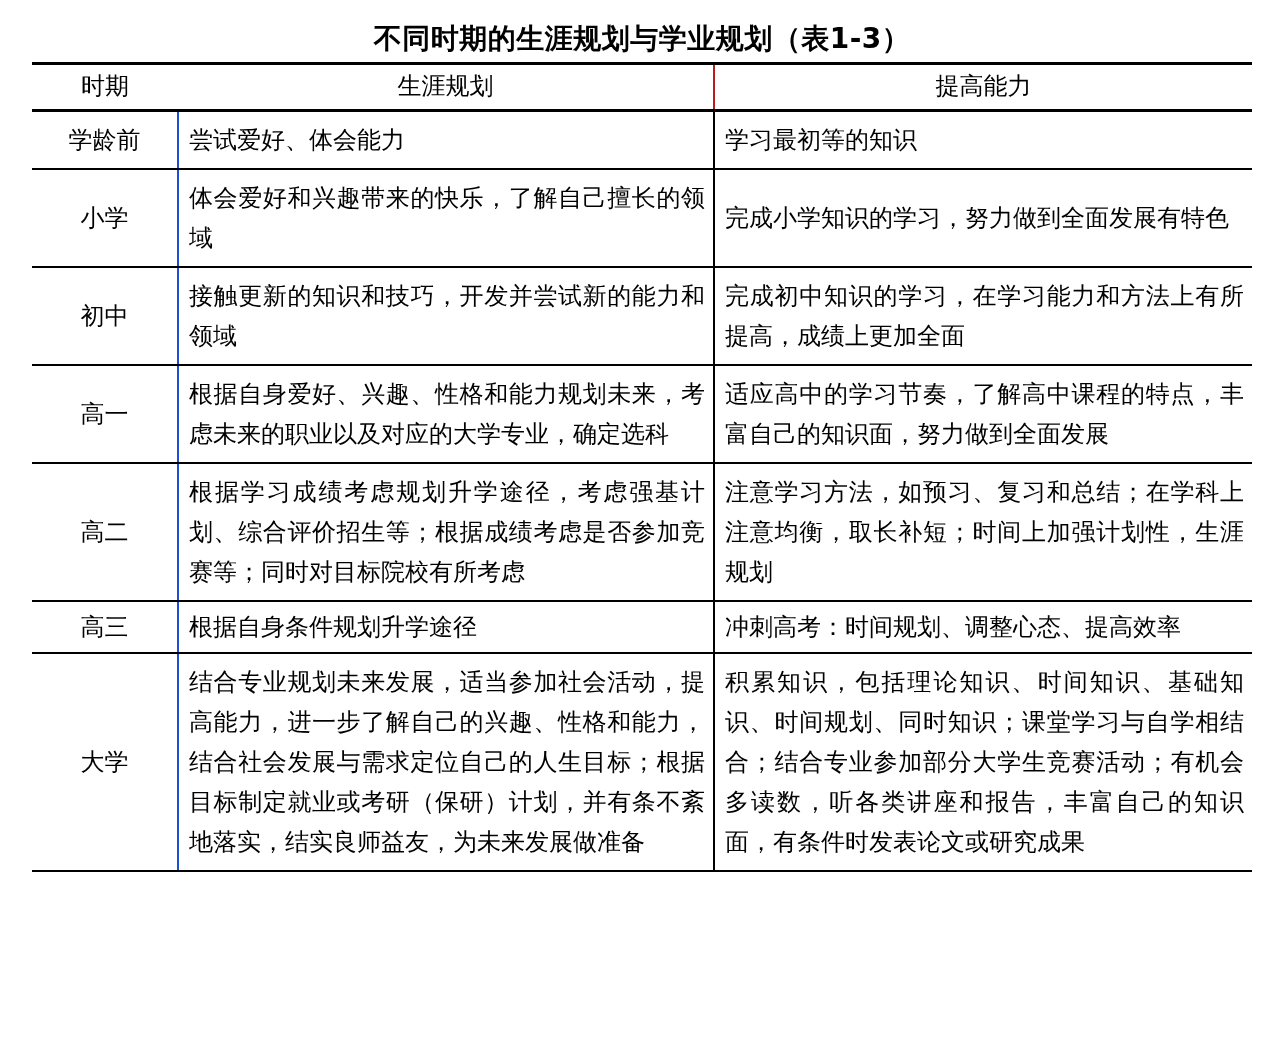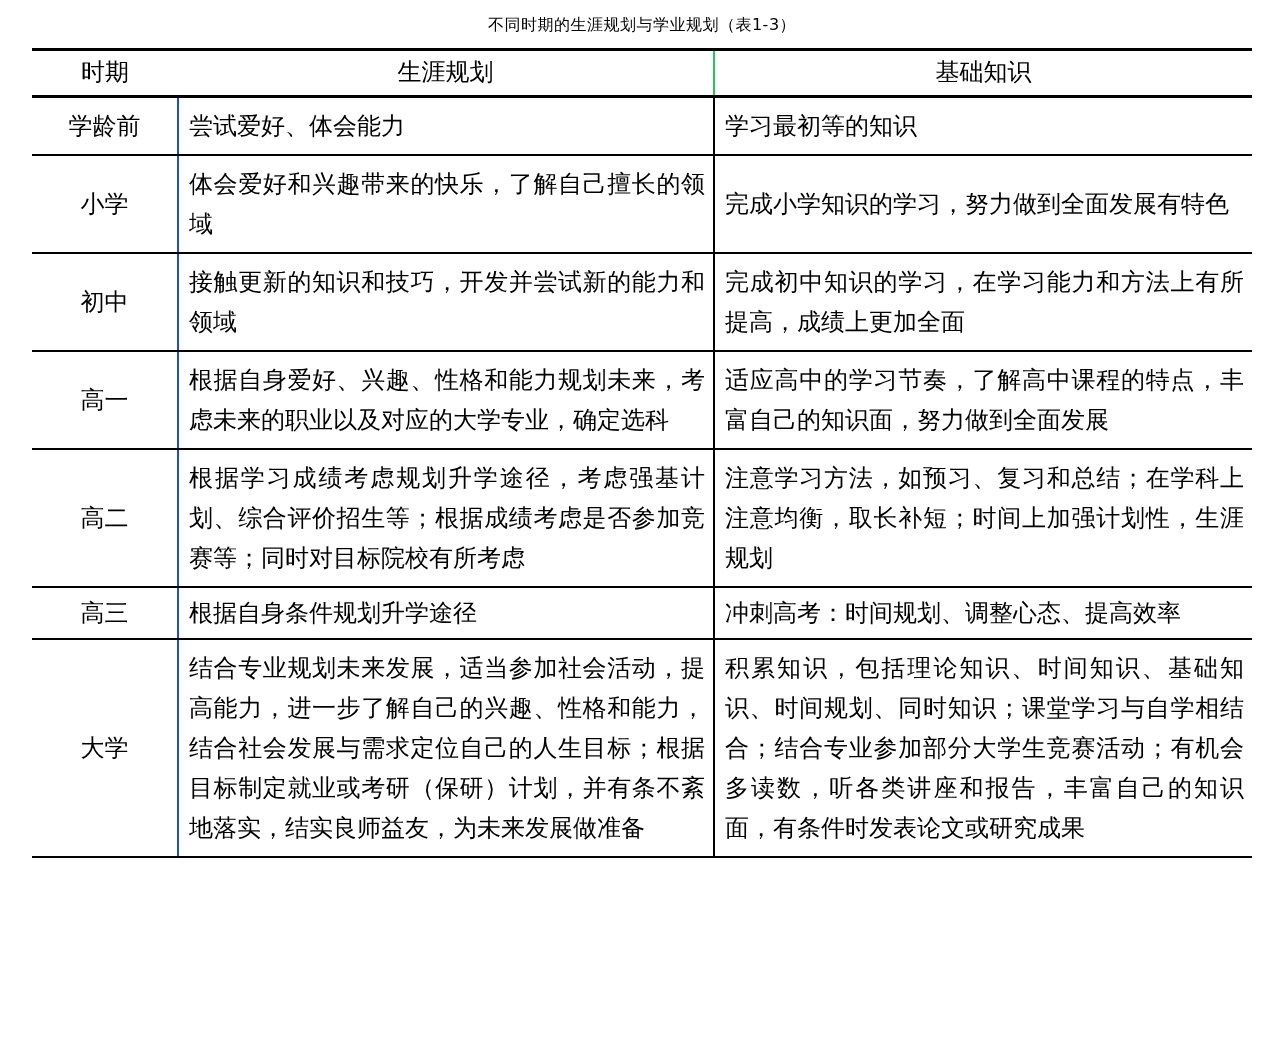--- a/index.html
+++ b/index.html
@@ -16,24 +16,24 @@
   }
   .page {
     position: relative;
     width: 1284px;
     height: 1042px;
     background: #ffffff;
   }
   .doc-title {
     text-align: center;
     font-family: "DejaVu Sans", "Liberation Sans", sans-serif;
-    font-weight: normal;
-    font-size: 16px;
+    font-weight: bold;
+    font-size: 28px;
     line-height: 34px;
-    padding-top: 8px;
+    padding-top: 22px;
     padding-bottom: 4px;
     letter-spacing: 0.5px;
   }
   table.plan-table {
     border-collapse: collapse;
     table-layout: fixed;
     width: 1220px;
     margin-left: 32px;
     margin-top: 2px;
   }
@@ -49,21 +49,21 @@
     font-size: 24px;
     line-height: 30px;
     padding: 6px 0 8px 0;
     text-align: center;
     vertical-align: middle;
   }
   thead tr.header-row > th.hdr-period {
     border-right: none;
   }
   thead tr.header-row > th.hdr-career {
-    border-right: 2px solid #22c55e;
+    border-right: 2px solid #b91c1c;
   }
 
   tbody tr.data-row > td {
     border-bottom: 2px solid #000000;
     vertical-align: middle;
     font-size: 24px;
     line-height: 40px;
   }
   tbody tr.data-row > td.col-period {
     text-align: center;
@@ -99,21 +99,21 @@
   <table class="plan-table">
     <colgroup>
       <col class="c1">
       <col class="c2">
       <col class="c3">
     </colgroup>
     <thead>
       <tr class="header-row">
         <th class="hdr-period">时期</th>
         <th class="hdr-career">生涯规划</th>
-        <th class="hdr-academic">基础知识</th>
+        <th class="hdr-academic">提高能力</th>
       </tr>
     </thead>
     <tbody>
 
       <tr class="data-row">
         <td class="col-period">学龄前</td>
         <td class="col-career">尝试爱好、体会能力</td>
         <td class="col-academic">学习最初等的知识</td>
       </tr>
 

